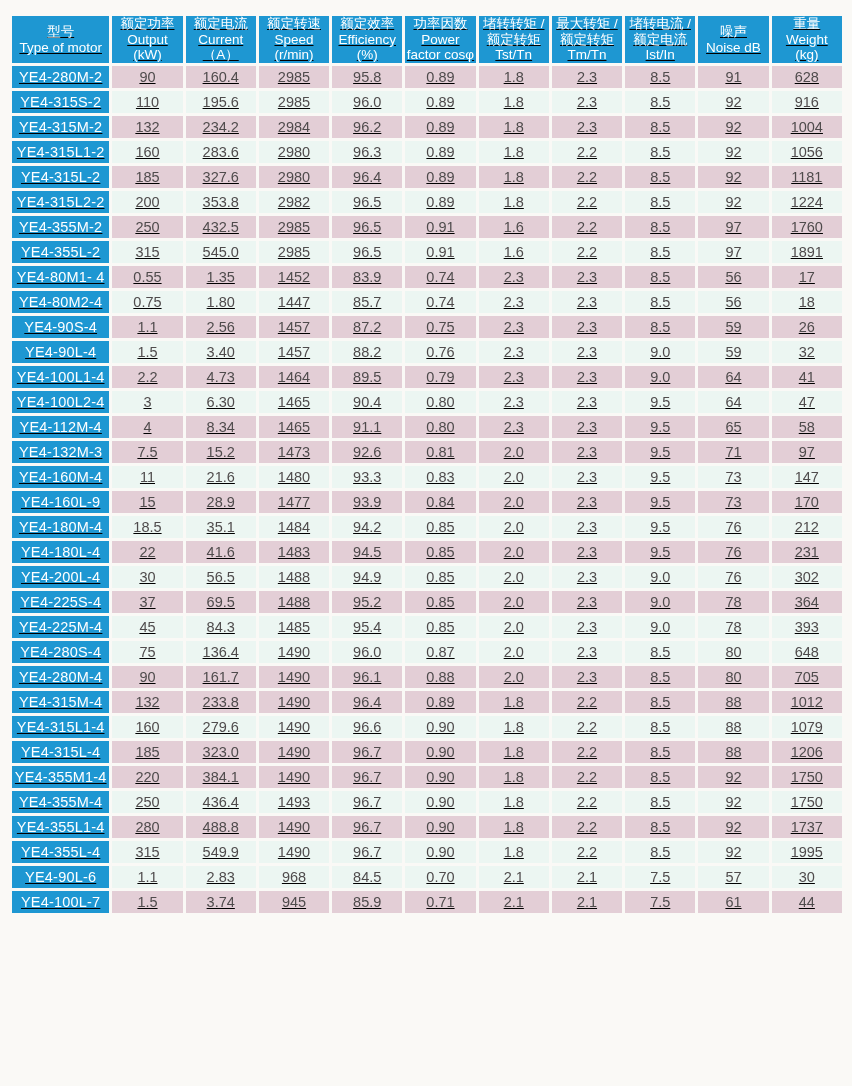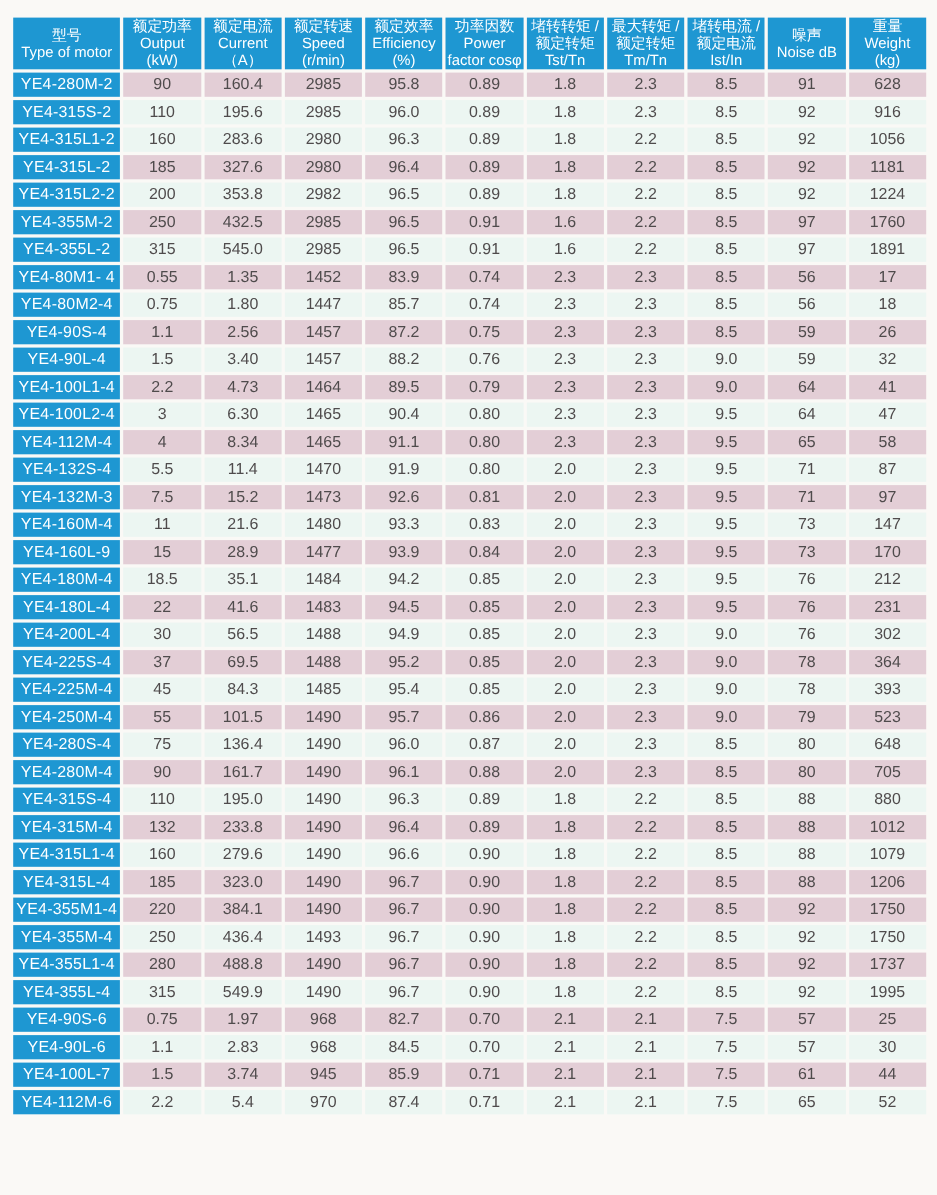--- a/index.html
+++ b/index.html
@@ -3,21 +3,21 @@
 <meta charset="utf-8">
 <style>
   html,body{margin:0;padding:0;}
   body{
     background:#faf9f6;
     font-family:"Liberation Sans","DejaVu Sans",sans-serif;
     -webkit-font-smoothing:antialiased;
   }
   .page{
     width:852px;height:1086px;box-sizing:border-box;
-    padding:13px 7px 0 9px;overflow:hidden;
+    padding:13px 7px 0 9px;overflow:hidden;text-decoration:underline;
   }
   table.spec{
     border-collapse:separate;border-spacing:3px;
     table-layout:fixed;width:836px;
   }
   col.model-col{width:97px;}
   col.data-col{width:70px;}
   th,td{
     padding:0;margin:0;text-align:center;vertical-align:middle;
     overflow:hidden;white-space:nowrap;
@@ -130,20 +130,33 @@
           <td>195.6</td>
           <td>2985</td>
           <td>96.0</td>
           <td>0.89</td>
           <td>1.8</td>
           <td>2.3</td>
           <td>8.5</td>
           <td>92</td>
           <td>916</td>
         </tr>
+        <tr class="pink">
+          <th>YE4-315M-2</th>
+          <td>132</td>
+          <td>234.2</td>
+          <td>2984</td>
+          <td>96.2</td>
+          <td>0.89</td>
+          <td>1.8</td>
+          <td>2.3</td>
+          <td>8.5</td>
+          <td>92</td>
+          <td>1004</td>
+        </tr>
         <tr class="mint">
           <th>YE4-315L1-2</th>
           <td>160</td>
           <td>283.6</td>
           <td>2980</td>
           <td>96.3</td>
           <td>0.89</td>
           <td>1.8</td>
           <td>2.2</td>
           <td>8.5</td>
@@ -286,33 +299,20 @@
           <td>8.34</td>
           <td>1465</td>
           <td>91.1</td>
           <td>0.80</td>
           <td>2.3</td>
           <td>2.3</td>
           <td>9.5</td>
           <td>65</td>
           <td>58</td>
         </tr>
-        <tr class="mint">
-          <th>YE4-132S-4</th>
-          <td>5.5</td>
-          <td>11.4</td>
-          <td>1470</td>
-          <td>91.9</td>
-          <td>0.80</td>
-          <td>2.0</td>
-          <td>2.3</td>
-          <td>9.5</td>
-          <td>71</td>
-          <td>87</td>
-        </tr>
         <tr class="pink">
           <th>YE4-132M-3</th>
           <td>7.5</td>
           <td>15.2</td>
           <td>1473</td>
           <td>92.6</td>
           <td>0.81</td>
           <td>2.0</td>
           <td>2.3</td>
           <td>9.5</td>
@@ -403,33 +403,20 @@
           <td>84.3</td>
           <td>1485</td>
           <td>95.4</td>
           <td>0.85</td>
           <td>2.0</td>
           <td>2.3</td>
           <td>9.0</td>
           <td>78</td>
           <td>393</td>
         </tr>
-        <tr class="pink">
-          <th>YE4-250M-4</th>
-          <td>55</td>
-          <td>101.5</td>
-          <td>1490</td>
-          <td>95.7</td>
-          <td>0.86</td>
-          <td>2.0</td>
-          <td>2.3</td>
-          <td>9.0</td>
-          <td>79</td>
-          <td>523</td>
-        </tr>
         <tr class="mint">
           <th>YE4-280S-4</th>
           <td>75</td>
           <td>136.4</td>
           <td>1490</td>
           <td>96.0</td>
           <td>0.87</td>
           <td>2.0</td>
           <td>2.3</td>
           <td>8.5</td>
@@ -441,33 +428,20 @@
           <td>90</td>
           <td>161.7</td>
           <td>1490</td>
           <td>96.1</td>
           <td>0.88</td>
           <td>2.0</td>
           <td>2.3</td>
           <td>8.5</td>
           <td>80</td>
           <td>705</td>
-        </tr>
-        <tr class="mint">
-          <th>YE4-315S-4</th>
-          <td>110</td>
-          <td>195.0</td>
-          <td>1490</td>
-          <td>96.3</td>
-          <td>0.89</td>
-          <td>1.8</td>
-          <td>2.2</td>
-          <td>8.5</td>
-          <td>88</td>
-          <td>880</td>
         </tr>
         <tr class="pink">
           <th>YE4-315M-4</th>
           <td>132</td>
           <td>233.8</td>
           <td>1490</td>
           <td>96.4</td>
           <td>0.89</td>
           <td>1.8</td>
           <td>2.2</td>
@@ -545,33 +519,20 @@
           <td>315</td>
           <td>549.9</td>
           <td>1490</td>
           <td>96.7</td>
           <td>0.90</td>
           <td>1.8</td>
           <td>2.2</td>
           <td>8.5</td>
           <td>92</td>
           <td>1995</td>
-        </tr>
-        <tr class="pink">
-          <th>YE4-90S-6</th>
-          <td>0.75</td>
-          <td>1.97</td>
-          <td>968</td>
-          <td>82.7</td>
-          <td>0.70</td>
-          <td>2.1</td>
-          <td>2.1</td>
-          <td>7.5</td>
-          <td>57</td>
-          <td>25</td>
         </tr>
         <tr class="mint">
           <th>YE4-90L-6</th>
           <td>1.1</td>
           <td>2.83</td>
           <td>968</td>
           <td>84.5</td>
           <td>0.70</td>
           <td>2.1</td>
           <td>2.1</td>
@@ -585,28 +546,15 @@
           <td>3.74</td>
           <td>945</td>
           <td>85.9</td>
           <td>0.71</td>
           <td>2.1</td>
           <td>2.1</td>
           <td>7.5</td>
           <td>61</td>
           <td>44</td>
         </tr>
-        <tr class="mint">
-          <th>YE4-112M-6</th>
-          <td>2.2</td>
-          <td>5.4</td>
-          <td>970</td>
-          <td>87.4</td>
-          <td>0.71</td>
-          <td>2.1</td>
-          <td>2.1</td>
-          <td>7.5</td>
-          <td>65</td>
-          <td>52</td>
-        </tr>
       </tbody>
   </table>
 </div>
 
 </body></html>

